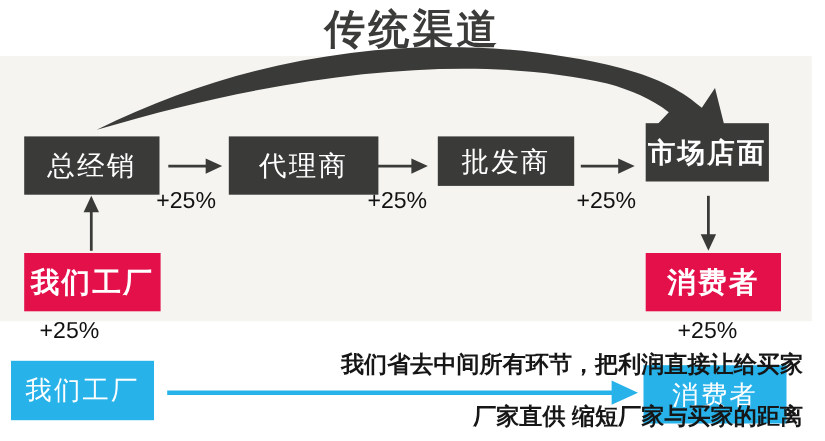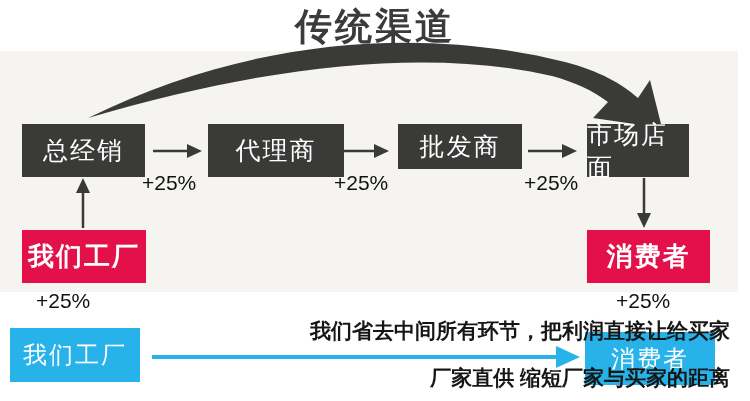--- a/index.html
+++ b/index.html
@@ -73,21 +73,21 @@
 
   <g>
     <line x1="152" y1="357" x2="558" y2="357" stroke="#27b2ea" stroke-width="4"></line>
     <polygon points="556,346 580,357 556,368" fill="#27b2ea"></polygon>
   </g>
 </svg>
 
 <div class="node chain" style="left:22px;top:124px;width:123px;height:53px;">总经销</div>
 <div class="node chain" style="left:208px;top:124px;width:136px;height:53px;">代理商</div>
 <div class="node chain" style="left:398px;top:124px;width:124px;height:45px;">批发商</div>
-<div class="node chain" style="left:587px;top:124px;width:102px;height:53px;">市场店面</div>
+<div class="node chain" style="left:587px;top:112px;width:112px;height:53px;font-weight:bold;">市场店面</div>
 
 <div class="markup" style="left:142px;top:171px;">+25%</div>
 <div class="markup" style="left:334px;top:171px;">+25%</div>
 <div class="markup" style="left:524px;top:171px;">+25%</div>
 
 <div class="node red" style="left:22px;top:230px;width:124px;height:53px;">我们工厂</div>
 <div class="node red" style="left:587px;top:230px;width:123px;height:53px;">消费者</div>
 
 <div class="markup" style="left:36px;top:289px;">+25%</div>
 <div class="markup" style="left:616px;top:289px;">+25%</div>

